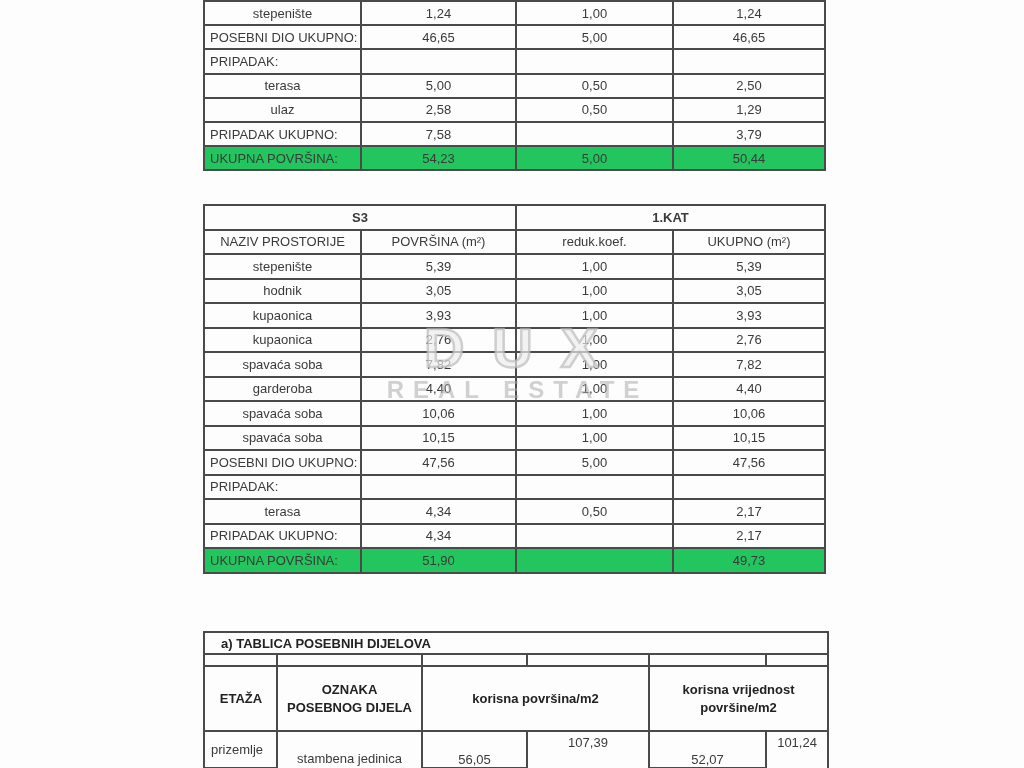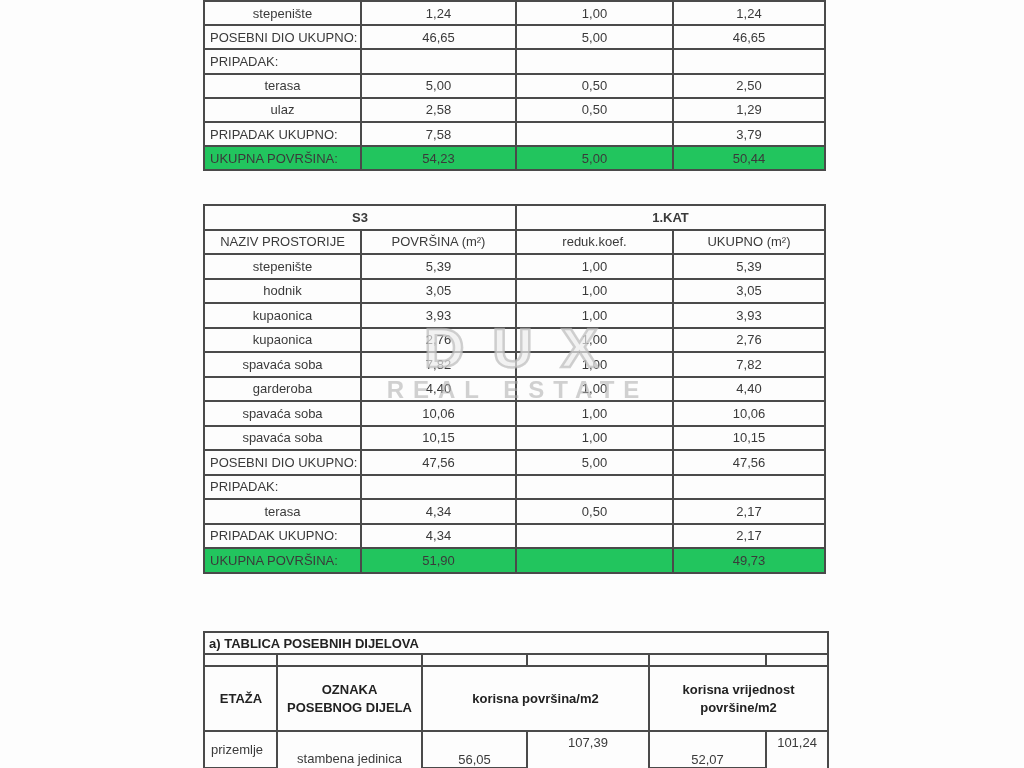--- a/index.html
+++ b/index.html
@@ -43,21 +43,21 @@
     font-weight: normal;
     color: #1d1d1d;
   }
   .c-hdr { text-align: center; font-weight: bold; color: #222; }
   .c-subhdr { text-align: center; color: #3a3a3a; }
 
   
   .t3 { left: 203px; top: 631px; width: 624px; }
   .t3 td { font-size: 12px; }
   .t3 .r-title { height: 22px; }
-  .t3 .r-title td { font-weight: bold; font-size: 13px; color: #222; padding-left: 4px; }
+  .t3 .r-title td { font-weight: bold; font-size: 13px; color: #222; padding-left: 16px; }
   .t3 .r-gap { height: 12px; }
   .t3 .r-hdr { height: 65px; }
   .t3 .r-hdr td { font-weight: bold; color: #222; text-align: center; white-space: pre-line; line-height: 1.35; }
   .t3 .r-d1 { height: 22px; margin-left: 8px; }
   .t3 .r-d2 { height: 15px; }
   .t3 .c-etaza { text-align: left; padding-left: 6px; }
   .t3 .c-wrap { white-space: pre-line; text-align: center; line-height: 1.3; }
   .t3 .c-num { text-align: center; vertical-align: top; padding-top: 20px; }
   .t3 .c-num-mid { text-align: center; vertical-align: top; padding-top: 3px; }
 

